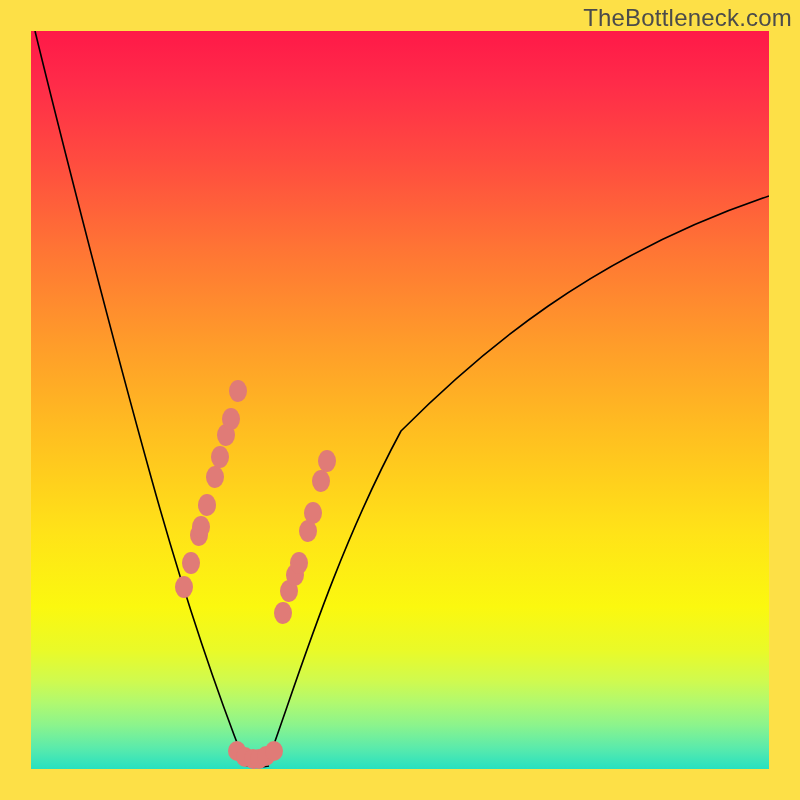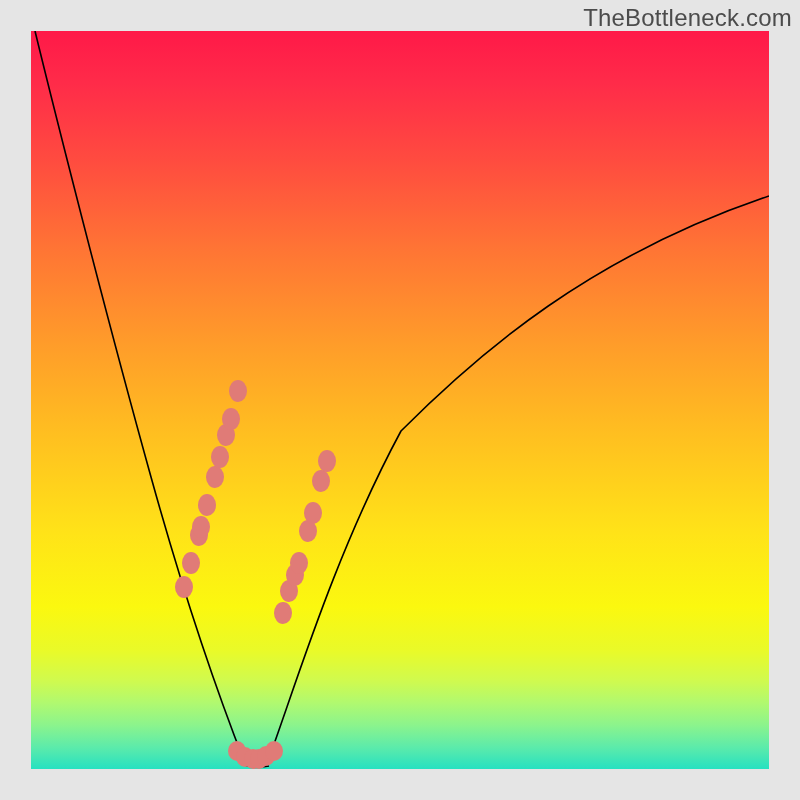--- a/index.html
+++ b/index.html
@@ -1,21 +1,21 @@
 <!DOCTYPE html>
 <html><head>
 <meta charset="utf-8">
 <style>
   * { margin: 0; padding: 0; box-sizing: border-box; }
   html, body { width: 800px; height: 800px; overflow: hidden; background: #000; }
   .frame {
     position: absolute;
     left: 0; top: 0;
     width: 800px; height: 800px;
-    background: #e5e5e5;
+    background: #fde047;
   }
   .plot {
     position: absolute;
     left: 31px; top: 31px;
     width: 738px; height: 738px;
     overflow: hidden;
   }
   .gradient-bg {
     position: absolute;
     left: 0; top: 0; width: 100%; height: 100%;

